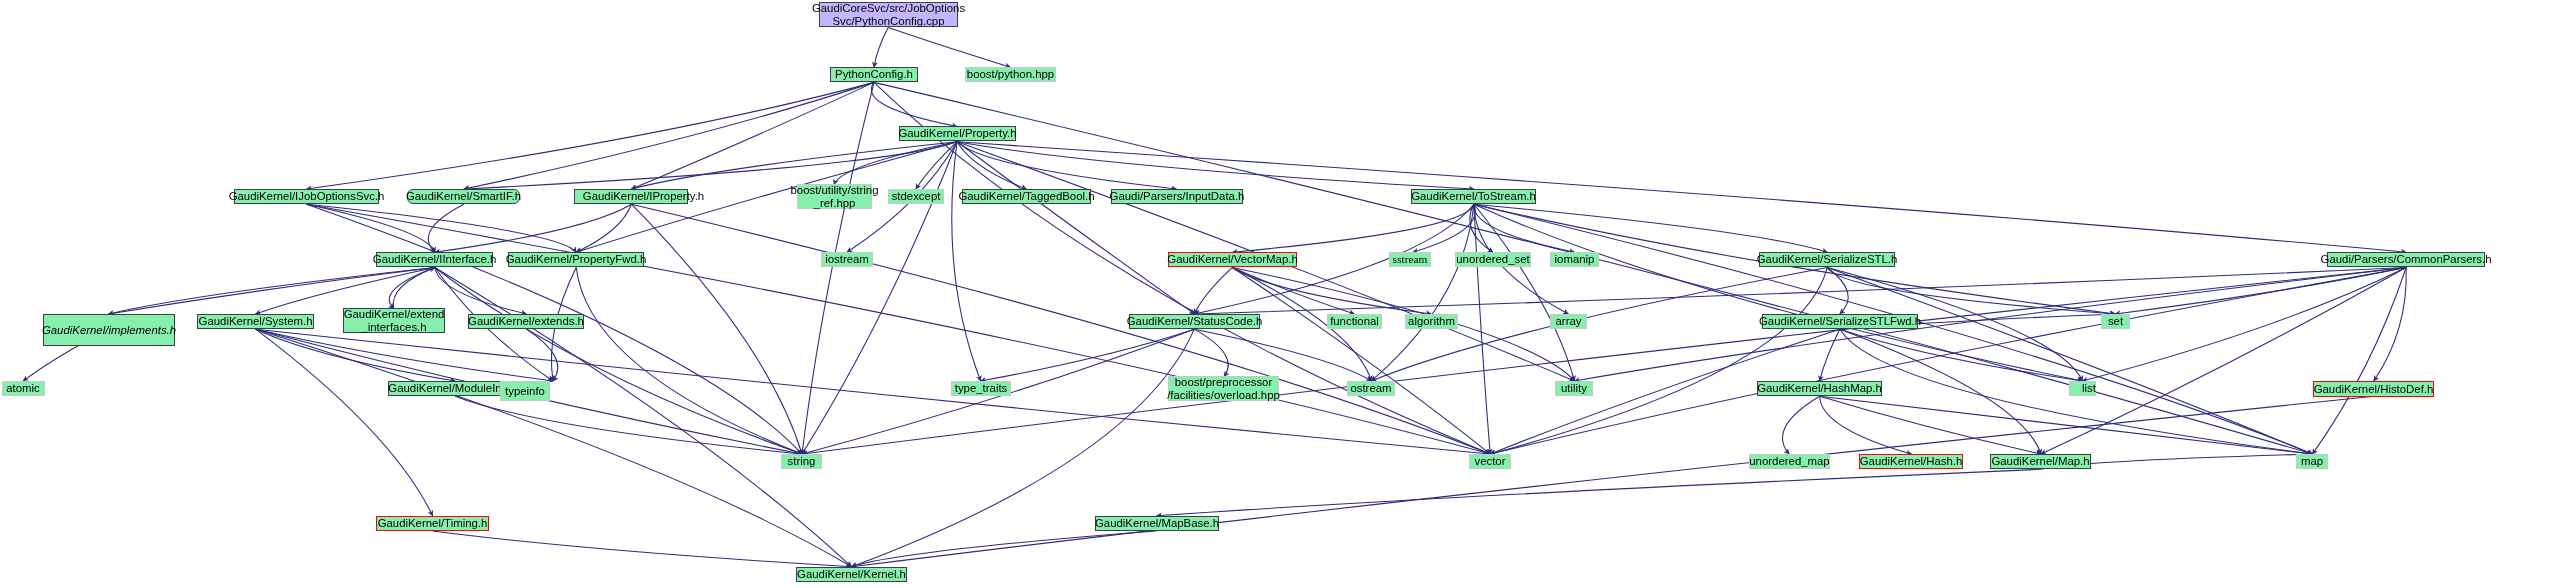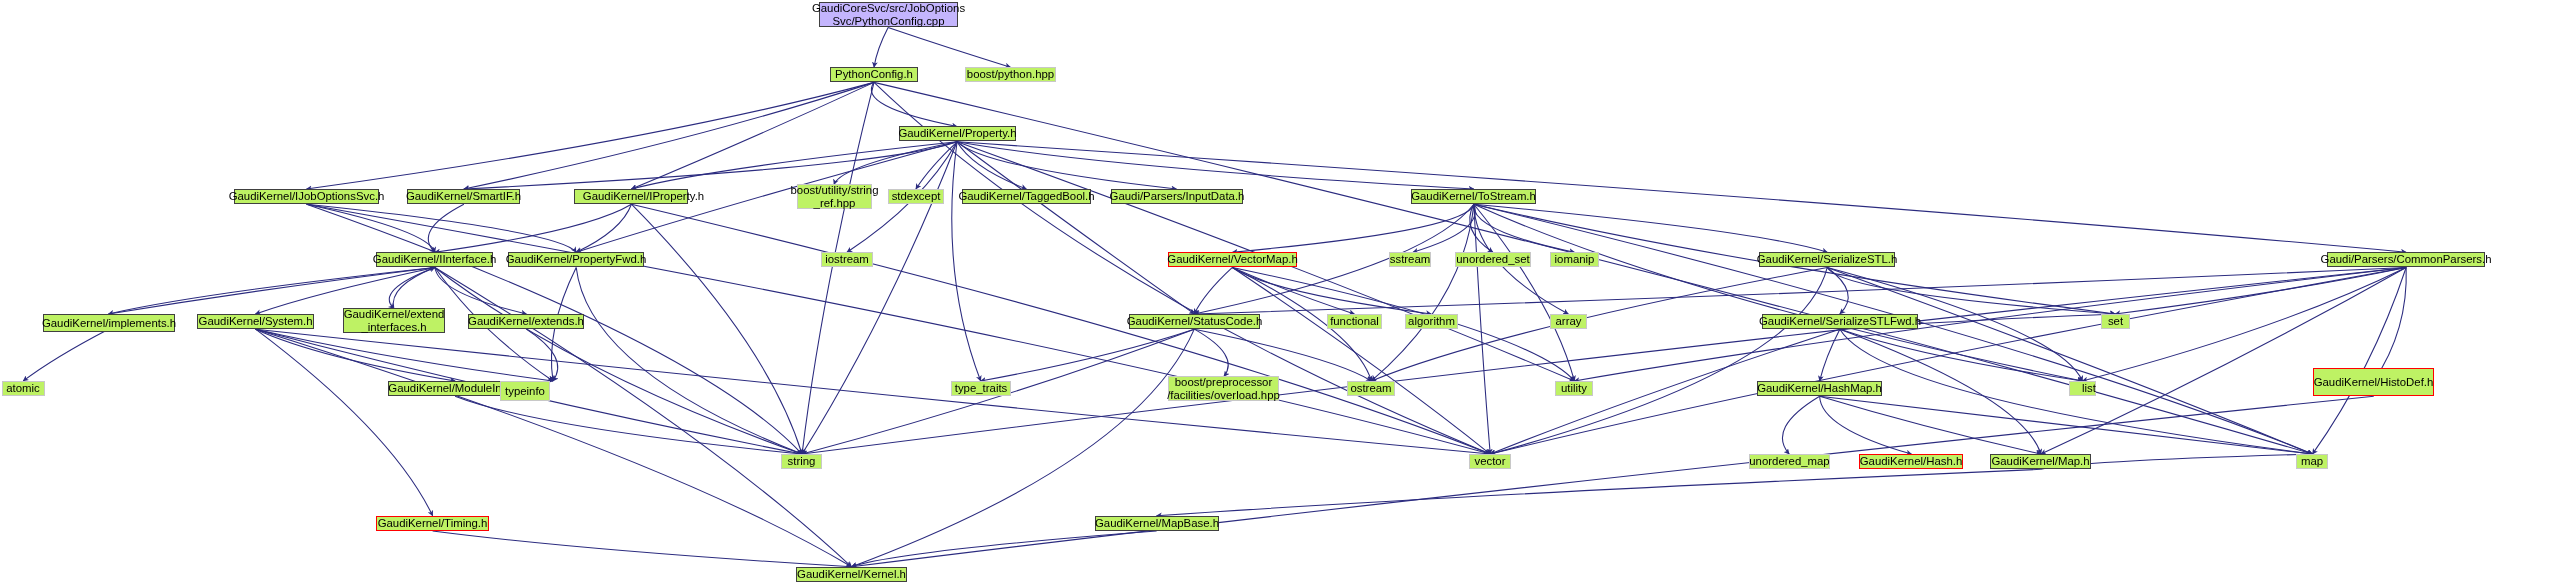--- a/index.html
+++ b/index.html
@@ -27,21 +27,21 @@
   .node {
     position: absolute;
     box-sizing: border-box;
     display: flex;
     align-items: center;
     justify-content: center;
     text-align: center;
     font-size: 11.4px;
     line-height: 1.12;
     color: #000000;
-    background: #bef264;
+    background: #86efac;
     border: 0.8px solid #c8c8c8;
     white-space: pre-line;
     padding: 0 3px;
     z-index: 5;
   }
   
   .node.hdr {
     border: 1.1px solid #404040;
   }
   
@@ -170,58 +170,58 @@
       <path d="M 3159 351 Q 2919.25 485.75 2679.5 596" fill="none" stroke="#2b2b7f" stroke-width="1.4" marker-end="url(#arrow)"></path>
       <path d="M 3116.5 520 Q 1927.45 643.2 1118 744" fill="none" stroke="#2b2b7f" stroke-width="1.4" marker-end="url(#arrow)"></path>
       <path d="M 1518.5 697 Q 1181.317 722.85 1118 744" fill="none" stroke="#2b2b7f" stroke-width="1.4" marker-end="url(#arrow)"></path>
     </svg>
 <div class="node root" style="left: 819px; top: 2.3px; width: 139px; height: 25px;">GaudiCoreSvc/src/JobOptions
 Svc/PythonConfig.cpp</div>
     <div class="node hdr" style="left: 830px; top: 67px; width: 88px; height: 15.2px; white-space: nowrap;">PythonConfig.h</div>
     <div class="node std" style="left: 965px; top: 67px; width: 91px; height: 15.2px; white-space: nowrap;">boost/python.hpp</div>
     <div class="node hdr" style="left: 899px; top: 126px; width: 117px; height: 15.2px; white-space: nowrap;">GaudiKernel/Property.h</div>
     <div class="node hdr" style="left: 234px; top: 189px; width: 145px; height: 15.2px; white-space: nowrap;">GaudiKernel/IJobOptionsSvc.h</div>
-    <div class="node hdr" style="left: 407px; top: 189px; width: 113px; height: 15.2px; white-space: nowrap;">GaudiKernel/SmartIF.h</div>
+    <div class="node hdr" style="left: 407px; top: 189px; width: 113px; height: 15.2px; white-space: nowrap; border-radius: 6px;">GaudiKernel/SmartIF.h</div>
     <div class="node hdr" style="left: 574px; top: 189px; width: 114px; height: 15.2px; white-space: nowrap; padding-left: 28px;">GaudiKernel/IProperty.h</div>
     <div class="node std" style="left: 797px; top: 184px; width: 75px; height: 25px;">boost/utility/string
 _ref.hpp</div>
     <div class="node std" style="left: 888px; top: 189px; width: 56px; height: 15.2px; white-space: nowrap;">stdexcept</div>
     <div class="node hdr" style="left: 962px; top: 189px; width: 129px; height: 15.2px; white-space: nowrap;">GaudiKernel/TaggedBool.h</div>
     <div class="node hdr" style="left: 1111px; top: 189px; width: 132px; height: 15.2px; white-space: nowrap;">Gaudi/Parsers/InputData.h</div>
     <div class="node hdr" style="left: 1411px; top: 189px; width: 125px; height: 15.2px; white-space: nowrap;">GaudiKernel/ToStream.h</div>
     <div class="node hdr" style="left: 376px; top: 252px; width: 117px; height: 15.2px; white-space: nowrap;">GaudiKernel/IInterface.h</div>
     <div class="node hdr" style="left: 508px; top: 252px; width: 136px; height: 15.2px; white-space: nowrap;">GaudiKernel/PropertyFwd.h</div>
     <div class="node ext" style="left: 1168px; top: 252px; width: 129px; height: 15.2px; white-space: nowrap;">GaudiKernel/VectorMap.h</div>
-    <div class="node std" style="left: 1389px; top: 252px; width: 42px; height: 15.2px; white-space: nowrap;">sstream</div>
+    <div class="node std" style="left: 1389px; top: 252px; width: 42px; height: 15.2px; white-space: nowrap; font-family: Liberation Serif, serif;">sstream</div>
     <div class="node std" style="left: 1455px; top: 252px; width: 76px; height: 15.2px; white-space: nowrap;">unordered_set</div>
     <div class="node std" style="left: 1550px; top: 252px; width: 49px; height: 15.2px; white-space: nowrap;">iomanip</div>
     <div class="node hdr" style="left: 1759px; top: 252px; width: 136px; height: 15.2px; white-space: nowrap;">GaudiKernel/SerializeSTL.h</div>
     <div class="node hdr" style="left: 2327px; top: 252px; width: 158px; height: 15.2px; white-space: nowrap;">Gaudi/Parsers/CommonParsers.h</div>
-    <div class="node hdr" style="left: 43px; top: 314px; width: 132px; height: 18px; white-space: nowrap;">GaudiKernel/implements.h</div>
+    <div class="node hdr" style="left: 43px; top: 314px; width: 132px; height: 32px; white-space: nowrap; font-style: italic;">GaudiKernel/implements.h</div>
     <div class="node hdr" style="left: 197px; top: 314px; width: 117px; height: 15.2px; white-space: nowrap;">GaudiKernel/System.h</div>
     <div class="node hdr" style="left: 343px; top: 308px; width: 102px; height: 25px;">GaudiKernel/extend
 _interfaces.h</div>
     <div class="node hdr" style="left: 468px; top: 314px; width: 116px; height: 15.2px; white-space: nowrap;">GaudiKernel/extends.h</div>
     <div class="node hdr" style="left: 1129px; top: 314px; width: 131px; height: 15.2px; white-space: nowrap;">GaudiKernel/StatusCode.h</div>
     <div class="node std" style="left: 1327px; top: 314px; width: 55px; height: 15.2px; white-space: nowrap;">functional</div>
     <div class="node std" style="left: 1405px; top: 314px; width: 53px; height: 15.2px; white-space: nowrap;">algorithm</div>
     <div class="node std" style="left: 1550px; top: 314px; width: 37px; height: 15.2px; white-space: nowrap;">array</div>
     <div class="node hdr" style="left: 1762px; top: 314px; width: 156px; height: 15.2px; white-space: nowrap;">GaudiKernel/SerializeSTLFwd.h</div>
     <div class="node std" style="left: 2101px; top: 314px; width: 29px; height: 15.2px; white-space: nowrap;">set</div>
     <div class="node std" style="left: 1.5px; top: 381px; width: 43px; height: 15.2px; white-space: nowrap;">atomic</div>
     <div class="node hdr" style="left: 388px; top: 381px; width: 133px; height: 15.2px; white-space: nowrap;">GaudiKernel/ModuleInfo.h</div>
     <div class="node std" style="left: 500px; top: 381px; width: 50px; height: 20px; white-space: nowrap;">typeinfo</div>
     <div class="node std" style="left: 951px; top: 381px; width: 60px; height: 15.2px; white-space: nowrap;">type_traits</div>
     <div class="node std" style="left: 1168px; top: 376px; width: 111px; height: 25px;">boost/preprocessor
 /facilities/overload.hpp</div>
     <div class="node std" style="left: 1347px; top: 381px; width: 48px; height: 15.2px; white-space: nowrap;">ostream</div>
     <div class="node std" style="left: 1555px; top: 381px; width: 38px; height: 15.2px; white-space: nowrap;">utility</div>
     <div class="node hdr" style="left: 1757px; top: 381px; width: 125px; height: 15.2px; white-space: nowrap;">GaudiKernel/HashMap.h</div>
     <div class="node std" style="left: 2069px; top: 381px; width: 27px; height: 15.2px; white-space: nowrap; padding-left: 16px;">list</div>
-    <div class="node ext" style="left: 2313px; top: 368px; width: 121px; height: 28px; white-space: nowrap;">GaudiKernel/HistoDef.h</div>
+    <div class="node ext" style="left: 2313px; top: 381px; width: 121px; height: 16px; white-space: nowrap;">GaudiKernel/HistoDef.h</div>
     <div class="node std" style="left: 781px; top: 454px; width: 41px; height: 15.2px; white-space: nowrap;">string</div>
     <div class="node std" style="left: 1469px; top: 454px; width: 42px; height: 15.2px; white-space: nowrap;">vector</div>
     <div class="node std" style="left: 1749px; top: 454px; width: 81px; height: 15.2px; white-space: nowrap;">unordered_map</div>
     <div class="node ext" style="left: 1859px; top: 454px; width: 104px; height: 15.2px; white-space: nowrap;">GaudiKernel/Hash.h</div>
     <div class="node hdr" style="left: 1990px; top: 454px; width: 101px; height: 15.2px; white-space: nowrap;">GaudiKernel/Map.h</div>
     <div class="node std" style="left: 2296px; top: 454px; width: 32px; height: 15.2px; white-space: nowrap;">map</div>
     <div class="node std" style="left: 821px; top: 252px; width: 52px; height: 15.2px; white-space: nowrap;">iostream</div>
     <div class="node ext" style="left: 376px; top: 516px; width: 113px; height: 15.2px; white-space: nowrap;">GaudiKernel/Timing.h</div>
     <div class="node hdr" style="left: 1095px; top: 516px; width: 124px; height: 15.2px; white-space: nowrap;">GaudiKernel/MapBase.h</div>
     <div class="node hdr" style="left: 796px; top: 567px; width: 111px; height: 15.2px; white-space: nowrap;">GaudiKernel/Kernel.h</div>

